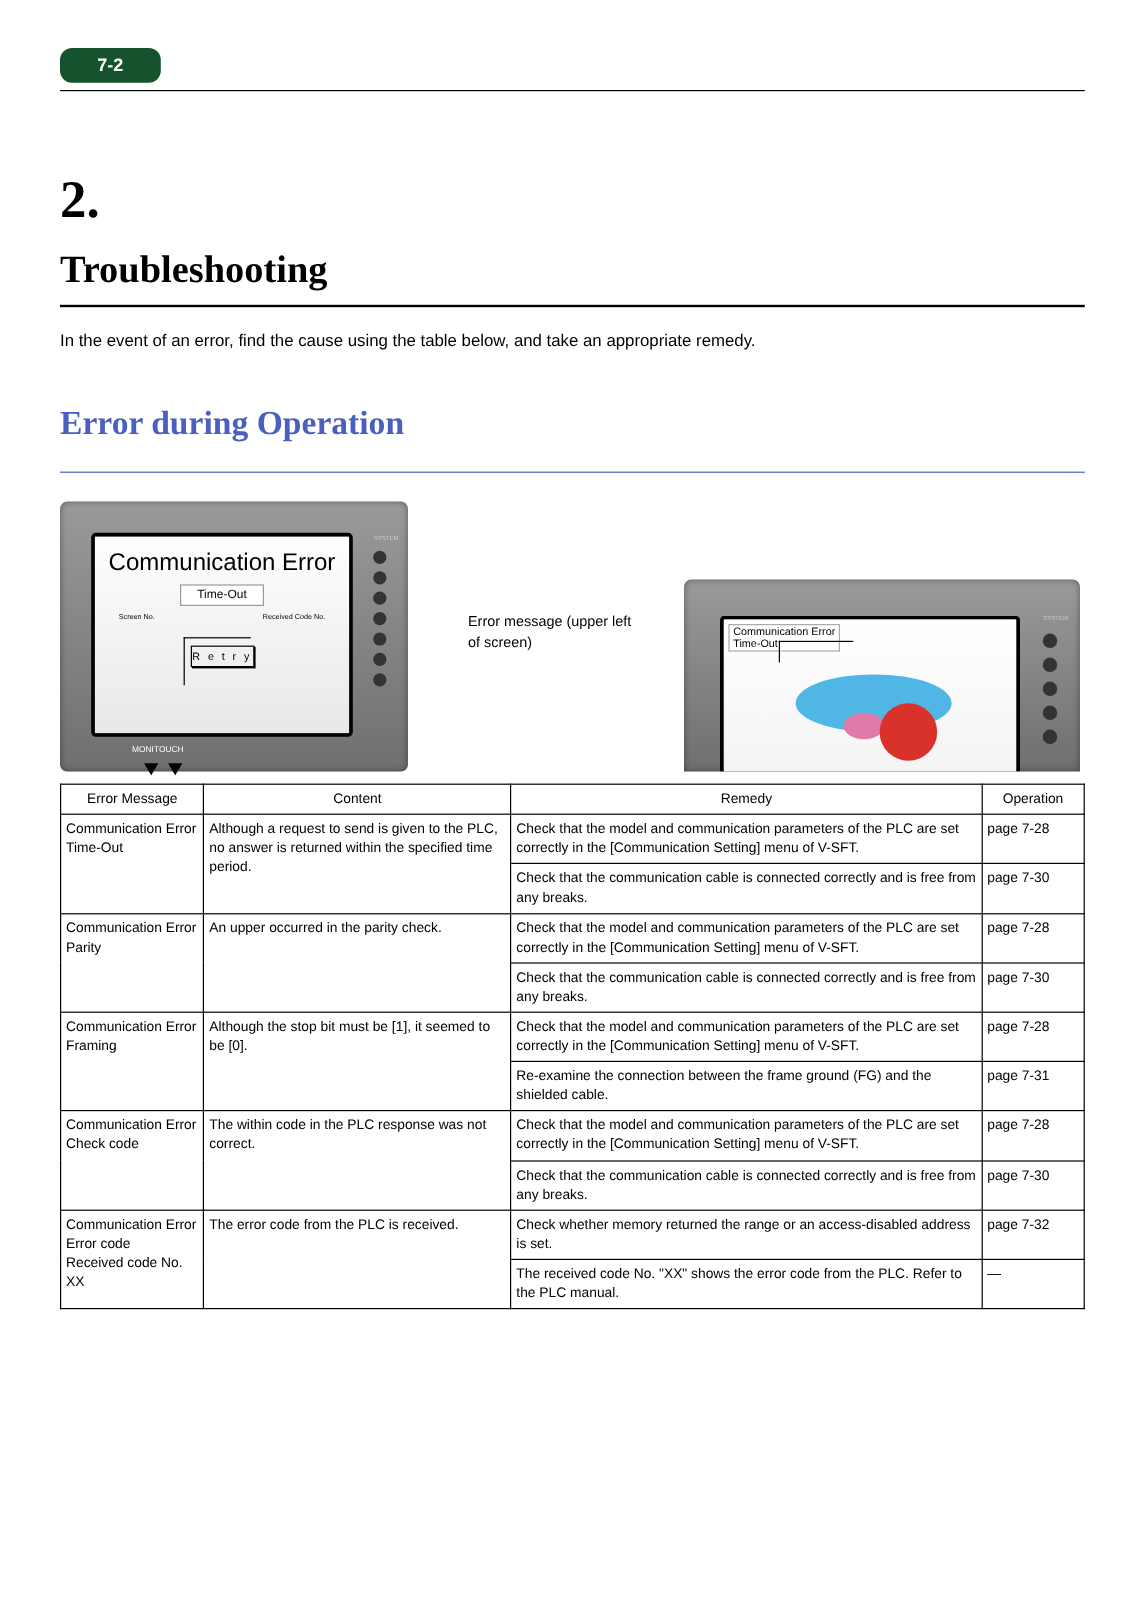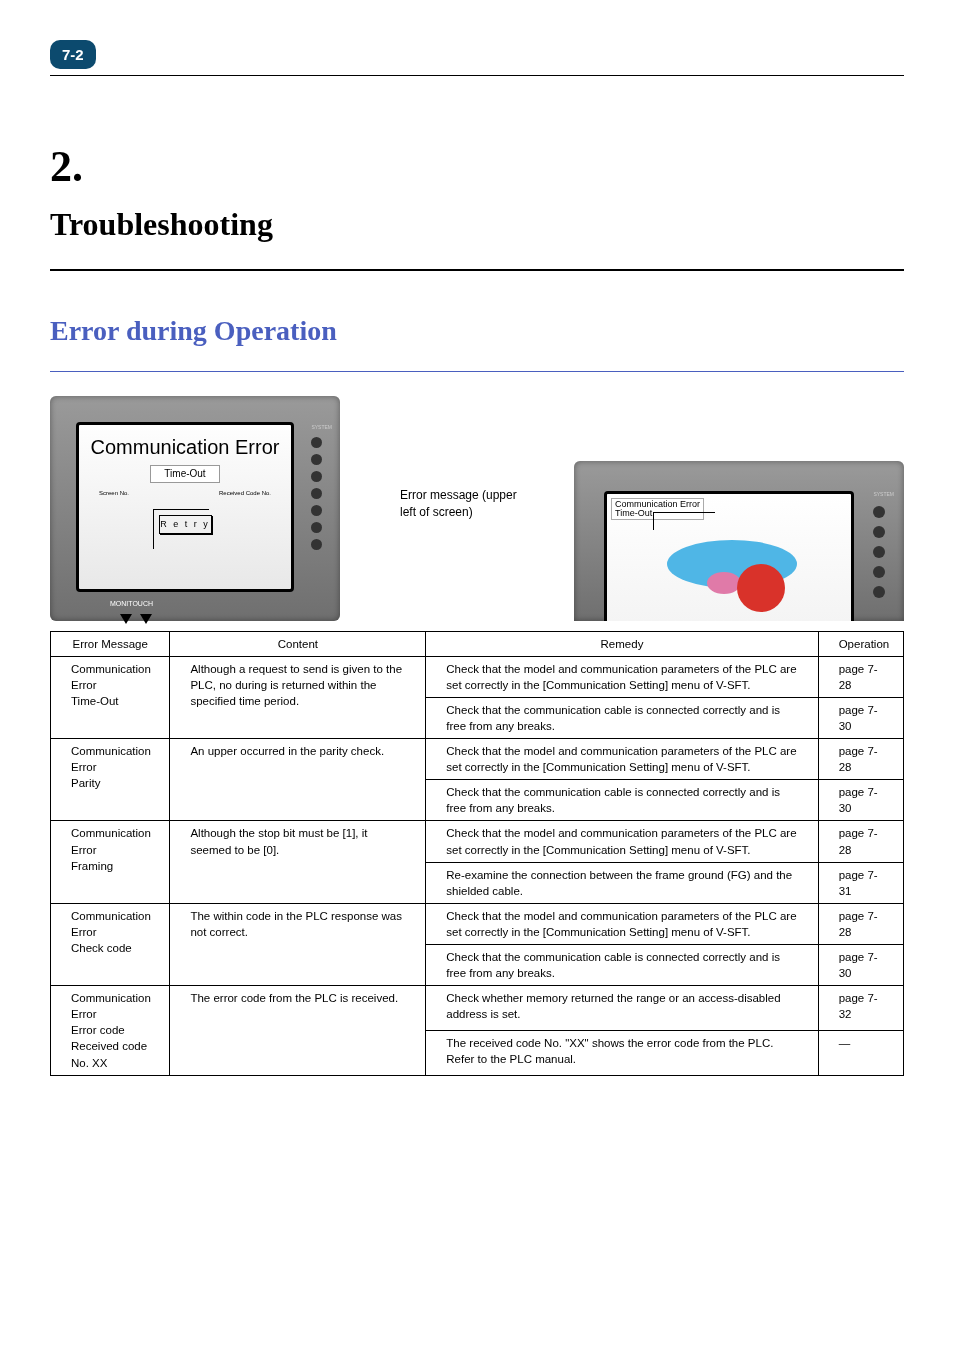--- a/index.html
+++ b/index.html
@@ -1,23 +1,23 @@
 <!DOCTYPE html>
 <html><head>
 <meta charset="utf-8">
 <style>
   * { box-sizing: border-box; margin: 0; padding: 0; }
   body { font-family: Arial, Helvetica, sans-serif; background: #fff; color: #000; width: 954px; margin: 0 auto; padding: 40px 50px 60px 50px; font-size: 13px; line-height: 1.4; }
 
   .page-header { display: flex; align-items: center; gap: 16px; border-bottom: 1.5px solid #000; padding-bottom: 6px; margin-bottom: 10px; }
-  .page-badge { background: #0c4a6e; color: #fff; border-radius: 10px; padding: 4px 12px; font-size: 15px; font-weight: bold; text-align: right; }
+  .page-badge { background: #14532d; color: #fff; border-radius: 10px; padding: 4px 31px; font-size: 15px; font-weight: bold; text-align: right; }
 
   .chapter-block { margin-top: 60px; }
   .chapter-num { font-family: "Times New Roman", Times, serif; font-weight: bold; font-size: 44px; }
-  .chapter-title { font-family: "Times New Roman", Times, serif; font-weight: bold; font-size: 32px; margin-top: 4px; border-bottom: 2px solid #000; padding-bottom: 23px; }
+  .chapter-title { font-family: "Times New Roman", Times, serif; font-weight: bold; font-size: 32px; margin-top: 4px; border-bottom: 2px solid #000; padding-bottom: 8px; }
   .intro-text { margin-top: 18px; font-size: 14px; }
 
   .section-title { font-family: "Times New Roman", Times, serif; font-size: 28px; font-weight: bold; color: #4a5fbf; border-bottom: 1.5px solid #4a5fbf; padding-bottom: 20px; margin-top: 40px; }
 
   
   .figs-row { display: flex; gap: 40px; margin-top: 24px; align-items: flex-end; }
   .fig-col { position: relative; }
 
   
   .device-l { width: 290px; height: 225px; background: linear-gradient(#9a9a9a,#6f6f6f); border-radius: 6px; position: relative; box-shadow: inset 0 0 6px rgba(0,0,0,.4); }
@@ -27,54 +27,55 @@
   .err-line { font-size:6px; display:flex; justify-content:space-between; padding:0 20px; margin-top:6px; }
   .retry-btn { font-size:9px; letter-spacing:2px; border:1px solid #000; width:53px; text-align:center; margin:18px auto 0; padding:2px 0; box-shadow:1px 1px 0 #000; }
   .leader { position:absolute; width:56px; height:40px; left:74px; top:84px; border:1px solid #000; border-bottom:none; border-right:none; }
   .arrow-down { position:absolute; left:70px; top:218px; display:flex; gap:8px; }
   .arrow-down span { width:0; height:0; border-left:6px solid transparent; border-right:6px solid transparent; border-top:10px solid #000; }
   .sidebuttons-l { position:absolute; right:8px; top:28px; display:flex; flex-direction:column; gap:6px; }
   .sidebuttons-l .sb { width:11px; height:11px; border-radius:50%; background:#333; }
   .sidebuttons-l .lbl { color:#ccc; font-size:5px; text-align:center; }
   .brand-l { color:#fff; font-size:7px; position:absolute; left:60px; bottom:12px; }
 
-  .fig-caption-mid { font-size:12px; margin: 0 0 8px 20px; align-self:center; max-width:140px; }
+  .fig-caption-mid { font-size:12px; margin: 0 0 8px 10px; align-self:center; max-width:140px; }
 
   
   .device-r-wrap { position:relative; width:330px; }
   .device-r { width:330px; height:160px; background: linear-gradient(#9a9a9a,#6f6f6f); border-top-left-radius:6px; border-top-right-radius:6px; position:relative; box-shadow: inset 0 0 6px rgba(0,0,0,.4); }
   .screen-r { position:absolute; top:30px; left:30px; right:50px; bottom:0; background: linear-gradient(#ffffff,#f4f4f4); border:3px solid #000; border-bottom:none; border-top-left-radius:4px; border-top-right-radius:4px; }
   .banner-r { position:absolute; top:4px; left:4px; font-size:9px; line-height:1.05; border:1px solid #aaa; padding:1px 3px; background:#fff; }
   .ellipse1 { position:absolute; left:60px; top:46px; width:130px; height:48px; background:#4fb6e6; border-radius:50%; }
   .ellipse2 { position:absolute; left:100px; top:78px; width:34px; height:22px; background:#e07aa8; border-radius:50%; }
   .circle1 { position:absolute; left:130px; top:70px; width:48px; height:48px; background:#d9322a; border-radius:50%; }
   .sidebuttons-r { position:absolute; right:10px; top:30px; display:flex; flex-direction:column; gap:8px; }
   .sidebuttons-r .sb { width:12px; height:12px; border-radius:50%; background:#333; }
   .sidebuttons-r .lbl { color:#ccc; font-size:5px; text-align:center; }
   .leader-r { position:absolute; width:62px; height:18px; left:46px; top:18px; border:1px solid #000; border-bottom:none; border-right:none; }
 
   
   table.err { width: 100%; border-collapse: collapse; margin-top: 10px; table-layout: fixed; }
-  table.err th, table.err td { border: 1px solid #000; padding: 4px 20px; font-size: 11.5px; vertical-align: top; margin-left: 48px; }
+  table.err th, table.err td { border: 1px solid #000; padding: 4px 4px; font-size: 11.5px; vertical-align: top; margin-left: 48px; }
   table.err th { font-weight: normal; }
   .col-code { width: 14%; }
   .col-content { width: 30%; }
   .col-remedy { width: 46%; }
   .col-ref { width: 10%; }
 </style>
 </head>
 <body>
 
 <div class="page-header">
   <span class="page-badge">7-2</span>
 </div>
 
 <div class="chapter-block">
   <div class="chapter-num">2.</div>
   <div class="chapter-title">Troubleshooting</div>
+  <p class="intro-text">In the event of an error, find the cause using the table below, and take an appropriate remedy.</p>
 </div>
 
 <div class="section-title">Error during Operation</div>
 
 <div class="figs-row">
 
   <div class="fig-col">
     <div class="device-l">
       <div class="screen-l">
         <div class="err-title">Communication Error</div>
@@ -144,21 +145,21 @@
       <th>Content</th>
       <th>Remedy</th>
       <th>Operation</th>
     </tr>
   </thead>
   <tbody>
 
     <tr>
       <td rowspan="2" style="white-space:pre-line;">Communication Error
 Time-Out</td>
-      <td rowspan="2">Although a request to send is given to the PLC, no during is returned within the specified time period.</td>
+      <td rowspan="2">Although a request to send is given to the PLC, no answer is returned within the specified time period.</td>
       <td>Check that the model and communication parameters of the PLC are set correctly in the [Communication Setting] menu of V-SFT.</td>
       <td>page 7-28</td>
     </tr>
     <tr>
       <td>Check that the communication cable is connected correctly and is free from any breaks.</td>
       <td>page 7-30</td>
     </tr>
 
     <tr>
       <td rowspan="2" style="white-space:pre-line;">Communication Error

